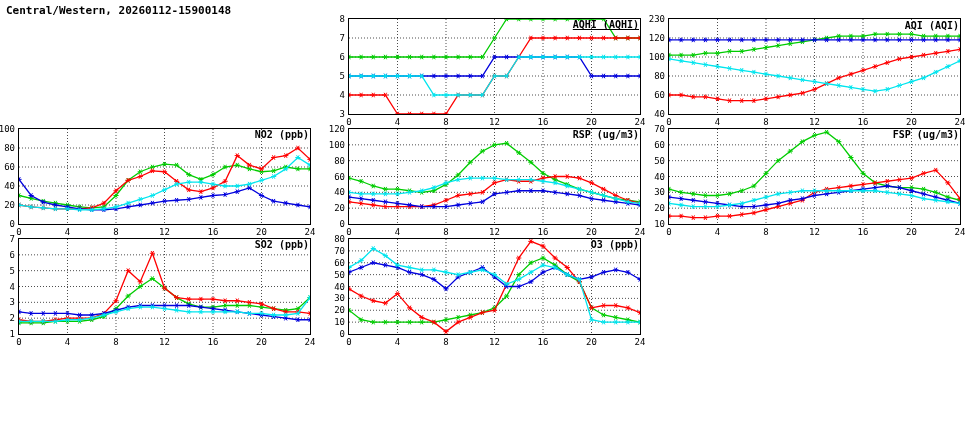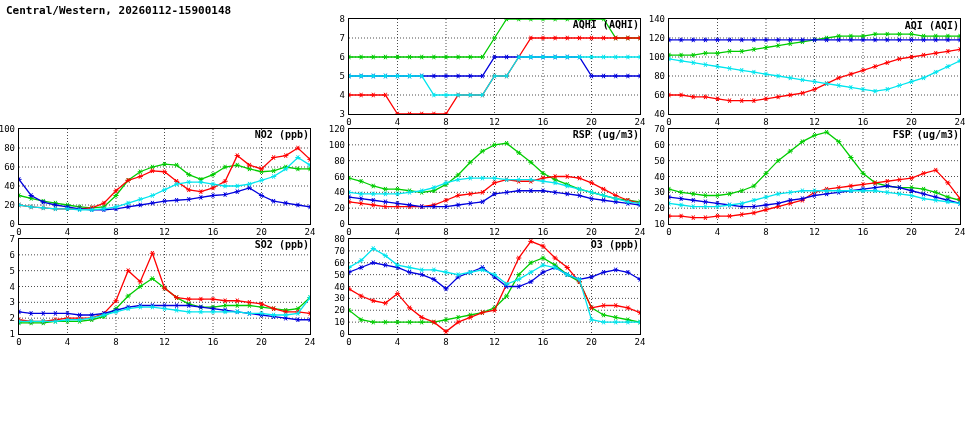--- a/index.html
+++ b/index.html
@@ -397,21 +397,21 @@
           <path d="M206.13,38.00L208.72,38.00M206.13,38.00L207.43,40.25M206.13,38.00L204.82,40.25M206.13,38.00L203.53,38.00M206.13,38.00L204.82,35.75M206.13,38.00L207.43,35.75" stroke="#00e5ee" stroke-width="1" fill="none"></path>
           <path d="M218.25,38.00L220.85,38.00M218.25,38.00L219.55,40.25M218.25,38.00L216.95,40.25M218.25,38.00L215.65,38.00M218.25,38.00L216.95,35.75M218.25,38.00L219.55,35.75" stroke="#00e5ee" stroke-width="1" fill="none"></path>
           <path d="M230.38,38.00L232.97,38.00M230.38,38.00L231.68,40.25M230.38,38.00L229.07,40.25M230.38,38.00L227.78,38.00M230.38,38.00L229.07,35.75M230.38,38.00L231.68,35.75" stroke="#00e5ee" stroke-width="1" fill="none"></path>
           <path d="M242.50,38.00L245.10,38.00M242.50,38.00L243.80,40.25M242.50,38.00L241.20,40.25M242.50,38.00L239.90,38.00M242.50,38.00L241.20,35.75M242.50,38.00L243.80,35.75" stroke="#00e5ee" stroke-width="1" fill="none"></path>
           <path d="M254.63,38.00L257.23,38.00M254.63,38.00L255.93,40.25M254.63,38.00L253.32,40.25M254.63,38.00L252.03,38.00M254.63,38.00L253.32,35.75M254.63,38.00L255.93,35.75" stroke="#00e5ee" stroke-width="1" fill="none"></path>
           <path d="M266.75,38.00L269.35,38.00M266.75,38.00L268.05,40.25M266.75,38.00L265.45,40.25M266.75,38.00L264.15,38.00M266.75,38.00L265.45,35.75M266.75,38.00L268.05,35.75" stroke="#00e5ee" stroke-width="1" fill="none"></path>
           <path d="M278.88,38.00L281.48,38.00M278.88,38.00L280.18,40.25M278.88,38.00L277.57,40.25M278.88,38.00L276.27,38.00M278.88,38.00L277.57,35.75M278.88,38.00L280.18,35.75" stroke="#00e5ee" stroke-width="1" fill="none"></path>
           <path d="M291.00,38.00L293.60,38.00M291.00,38.00L292.30,40.25M291.00,38.00L289.70,40.25M291.00,38.00L288.40,38.00M291.00,38.00L289.70,35.75M291.00,38.00L292.30,35.75" stroke="#00e5ee" stroke-width="1" fill="none"></path>
         </svg>
       </div>
-      <div class="plotlabel" style="right: 4px; top: 1px;">AQHI (AQHI)</div>
+      <div class="plotlabel" style="right: 4px; top: 1px; text-decoration: underline;">AQHI (AQHI)</div>
       <div class="tick-x" style="left: 1px; top: 99px;">0</div>
       <div class="tick-x" style="left: 49.5px; top: 99px;">4</div>
       <div class="tick-x" style="left: 98px; top: 99px;">8</div>
       <div class="tick-x" style="left: 146.5px; top: 99px;">12</div>
       <div class="tick-x" style="left: 195px; top: 99px;">16</div>
       <div class="tick-x" style="left: 243.5px; top: 99px;">20</div>
       <div class="tick-x" style="left: 292px; top: 99px;">24</div>
       <div class="tick-y" style="left: -30px; width: 27px; top: 96px;">3</div>
       <div class="tick-y" style="left: -30px; width: 27px; top: 77px;">4</div>
       <div class="tick-y" style="left: -30px; width: 27px; top: 58px;">5</div>
@@ -817,21 +817,21 @@
       <div class="tick-x" style="left: 98px; top: 99px;">8</div>
       <div class="tick-x" style="left: 146.5px; top: 99px;">12</div>
       <div class="tick-x" style="left: 195px; top: 99px;">16</div>
       <div class="tick-x" style="left: 243.5px; top: 99px;">20</div>
       <div class="tick-x" style="left: 292px; top: 99px;">24</div>
       <div class="tick-y" style="left: -30px; width: 27px; top: 96px;">40</div>
       <div class="tick-y" style="left: -30px; width: 27px; top: 77px;">60</div>
       <div class="tick-y" style="left: -30px; width: 27px; top: 58px;">80</div>
       <div class="tick-y" style="left: -30px; width: 27px; top: 39px;">100</div>
       <div class="tick-y" style="left: -30px; width: 27px; top: 20px;">120</div>
-      <div class="tick-y" style="left: -30px; width: 27px; top: 1px;">140</div>
+      <div class="tick-y" style="left: -30px; width: 27px; top: 1px;">230</div>
     </div>
     <div class="panel" style="left: 668px; top: 128px; width: 295px; height: 119px;">
       <div class="plotbox" style="left: 0px; top: 0px; width: 293px; height: 97px;">
         <svg width="291" height="95" viewBox="0 0 291 95">
           <line x1="0" y1="79.17" x2="291" y2="79.17" stroke="#000" stroke-width="0.7" stroke-dasharray="1,2"></line>
           <line x1="0" y1="63.33" x2="291" y2="63.33" stroke="#000" stroke-width="0.7" stroke-dasharray="1,2"></line>
           <line x1="0" y1="47.50" x2="291" y2="47.50" stroke="#000" stroke-width="0.7" stroke-dasharray="1,2"></line>
           <line x1="0" y1="31.67" x2="291" y2="31.67" stroke="#000" stroke-width="0.7" stroke-dasharray="1,2"></line>
           <line x1="0" y1="15.83" x2="291" y2="15.83" stroke="#000" stroke-width="0.7" stroke-dasharray="1,2"></line>
           <line x1="48.50" y1="0" x2="48.50" y2="95" stroke="#000" stroke-width="0.7" stroke-dasharray="1,2"></line>

